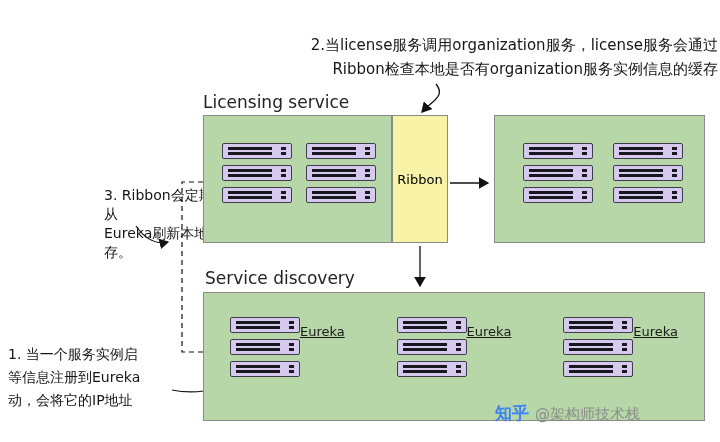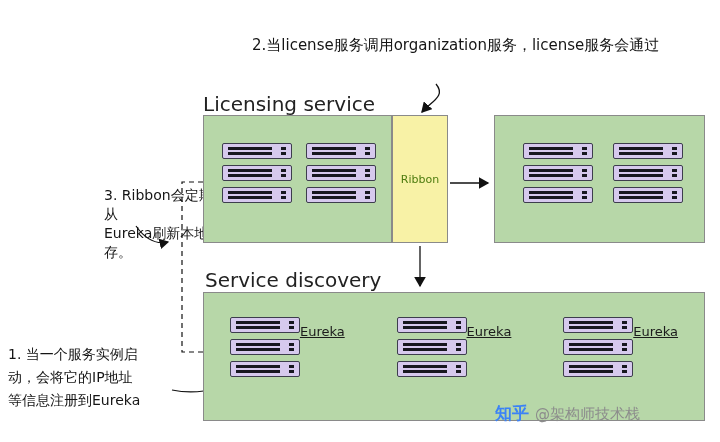--- a/index.html
+++ b/index.html
@@ -10,35 +10,35 @@
     --boxborder:#8a8a8a;
     --ink:#1c1c1c;
   }
   html,body{margin:0;padding:0;background:#ffffff;}
   .canvas{
     position:relative;width:720px;height:442px;background:#fff;overflow:hidden;
     font-family:"DejaVu Sans","Liberation Sans",sans-serif;color:var(--ink);
   }
   .overlay{position:absolute;left:0;top:0;width:720px;height:442px;pointer-events:none;}
   .note{position:absolute;color:#151515;}
-  .note2{left:252px;top:33px;width:466px;text-align:left;font-size:15px;line-height:24px;}
+  .note2{left:252px;top:33px;width:466px;text-align:right;font-size:15px;line-height:24px;}
   .note3{left:104px;top:186px;width:120px;font-size:14px;line-height:19px;}
   .note1{left:8px;top:343px;width:180px;font-size:14px;line-height:23px;}
-  .box-label{position:absolute;font-size:20px;color:#222;}
+  .box-label{position:absolute;font-size:17px;color:#222;}
   .green-box{
     position:absolute;background:var(--green);border:1px solid var(--boxborder);
     box-sizing:border-box;
   }
   .licensing-box{left:203px;top:115px;width:189px;height:128px;display:flex;gap:14px;padding:27px 0 0 18px;}
   .organization-box{left:494px;top:115px;width:211px;height:128px;display:flex;gap:20px;padding:27px 0 0 28px;}
   .discovery-box{left:203px;top:292px;width:502px;height:129px;display:flex;justify-content:space-around;padding-top:24px;}
   .ribbon-box{
     position:absolute;left:392px;top:115px;width:56px;height:128px;
     background:var(--yellow);border:1px solid var(--boxborder);box-sizing:border-box;
-    display:flex;align-items:center;justify-content:center;font-size:11px;color:#4d7c0f;
+    display:flex;align-items:center;justify-content:center;font-size:13px;color:#000000;
   }
   .server-stack{display:flex;flex-direction:column;gap:6px;}
   .server-unit{
     width:70px;height:16px;background:var(--server);border:1px solid #3d3d4d;border-radius:2px;
     display:flex;flex-direction:column;justify-content:space-evenly;padding:1px 5px;box-sizing:border-box;
   }
   .srow{display:flex;align-items:center;justify-content:space-between;}
   .bar{display:block;width:44px;height:3px;background:var(--barcol);}
   .dot{display:block;width:5px;height:3px;background:var(--barcol);}
   .node-group{display:flex;flex-direction:row;align-items:flex-start;text-decoration:underline;}
@@ -61,31 +61,32 @@
     <path d="M436 84 C446 96 432 101 422 112" fill="none" stroke="#111" stroke-width="1.3" marker-end="url(#ah)"></path>
     <path d="M450 183 L488 183" fill="none" stroke="#111" stroke-width="1.3" marker-end="url(#ah)"></path>
     <path d="M420 246 L420 286" fill="none" stroke="#111" stroke-width="1.3" marker-end="url(#ah)"></path>
     <path d="M203 182 L182 182 L182 352 L232 352" fill="none" stroke="#111" stroke-width="1.2" stroke-dasharray="5 4" marker-end="url(#ah)"></path>
     <path d="M136 226 Q150 246 168 242" fill="none" stroke="#111" stroke-width="1.2" marker-end="url(#ah)"></path>
     <path d="M172 390 C205 397 232 384 251 373" fill="none" stroke="#111" stroke-width="1.2" marker-end="url(#ah)"></path>
   </svg>
 
   <div class="note note2">
     <div>2.当license服务调用organization服务，license服务会通过</div>
+    <div>Ribbon检查本地是否有organization服务实例信息的缓存</div>
   </div>
 
   <div class="note note3">
     <div>3. Ribbon会定期从</div>
     <div>Eureka刷新本地缓存。</div>
   </div>
 
   <div class="note note1">
     <div>1. 当一个服务实例启</div>
+    <div>等信息注册到Eureka</div>
     <div>动，会将它的IP地址</div>
-    <div>等信息注册到Eureka</div>
   </div>
 
   <div class="box-label" style="left:203px;top:92px;">Licensing service</div>
   <div class="box-label" style="left:205px;top:268px;">Service discovery</div>
 
   <div class="green-box licensing-box">
     <div class="server-stack">
         <div class="server-unit">
           <span class="srow">
             <span class="bar"></span>

